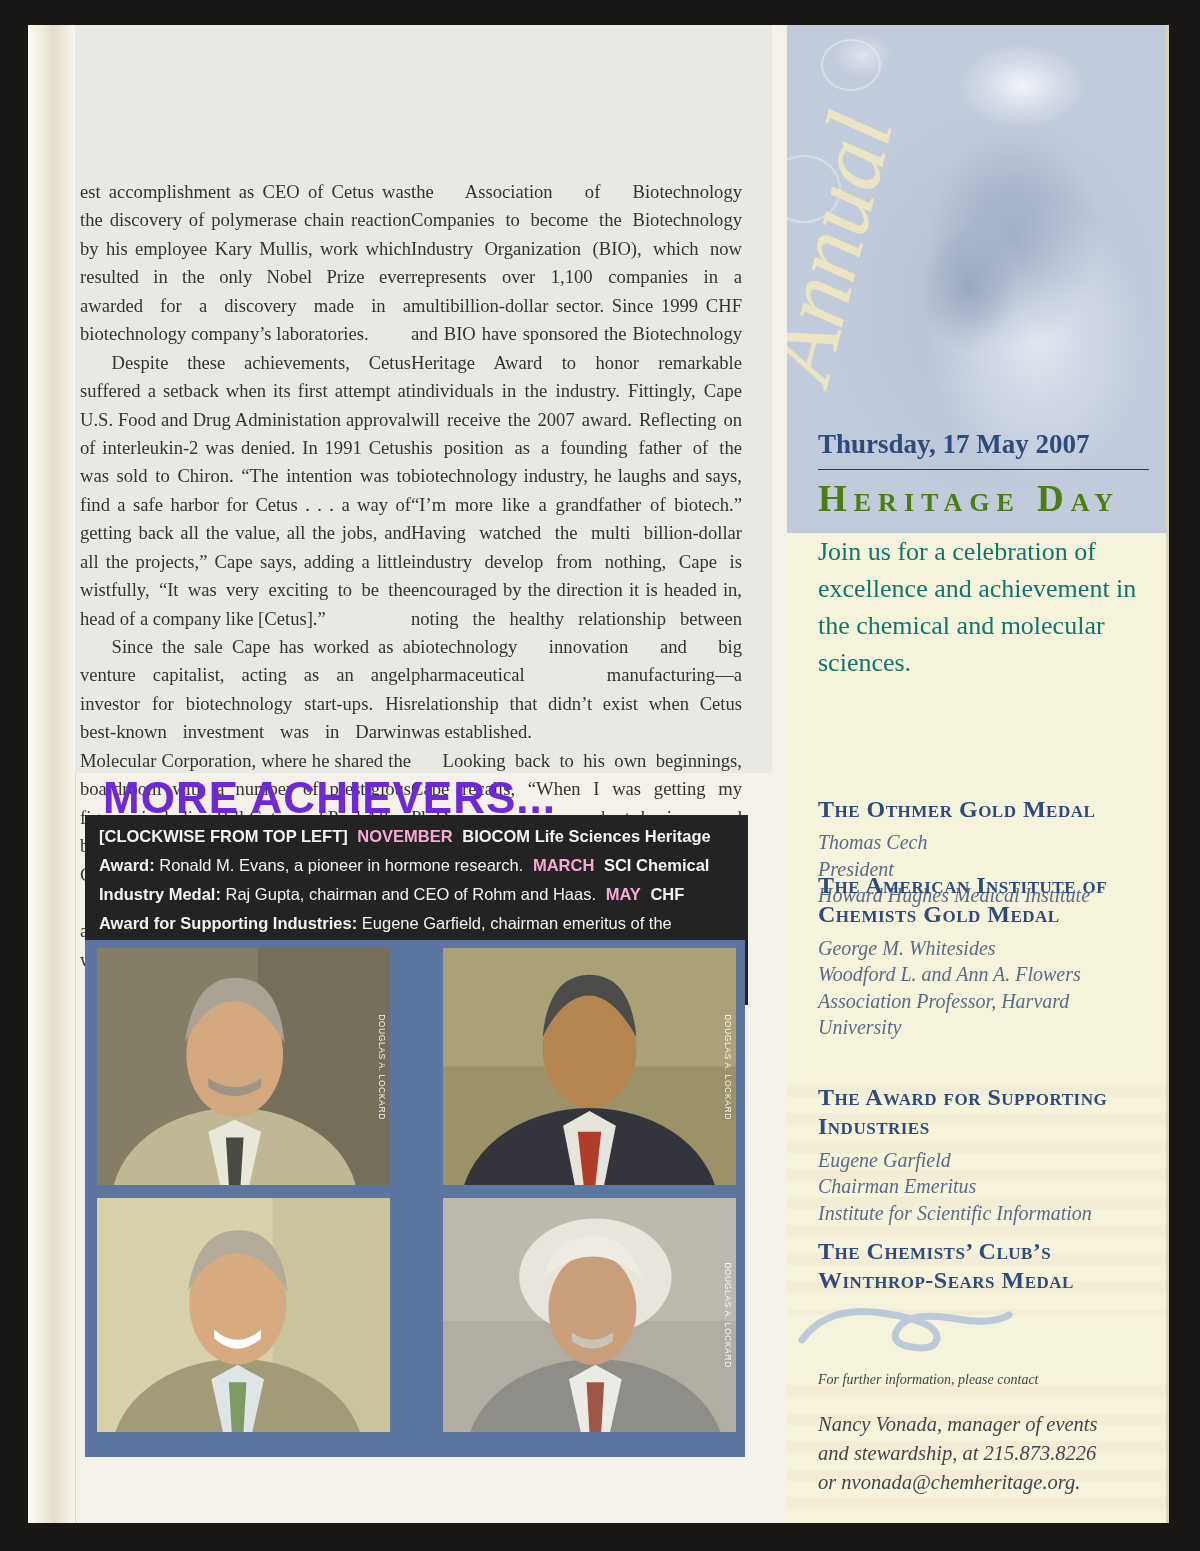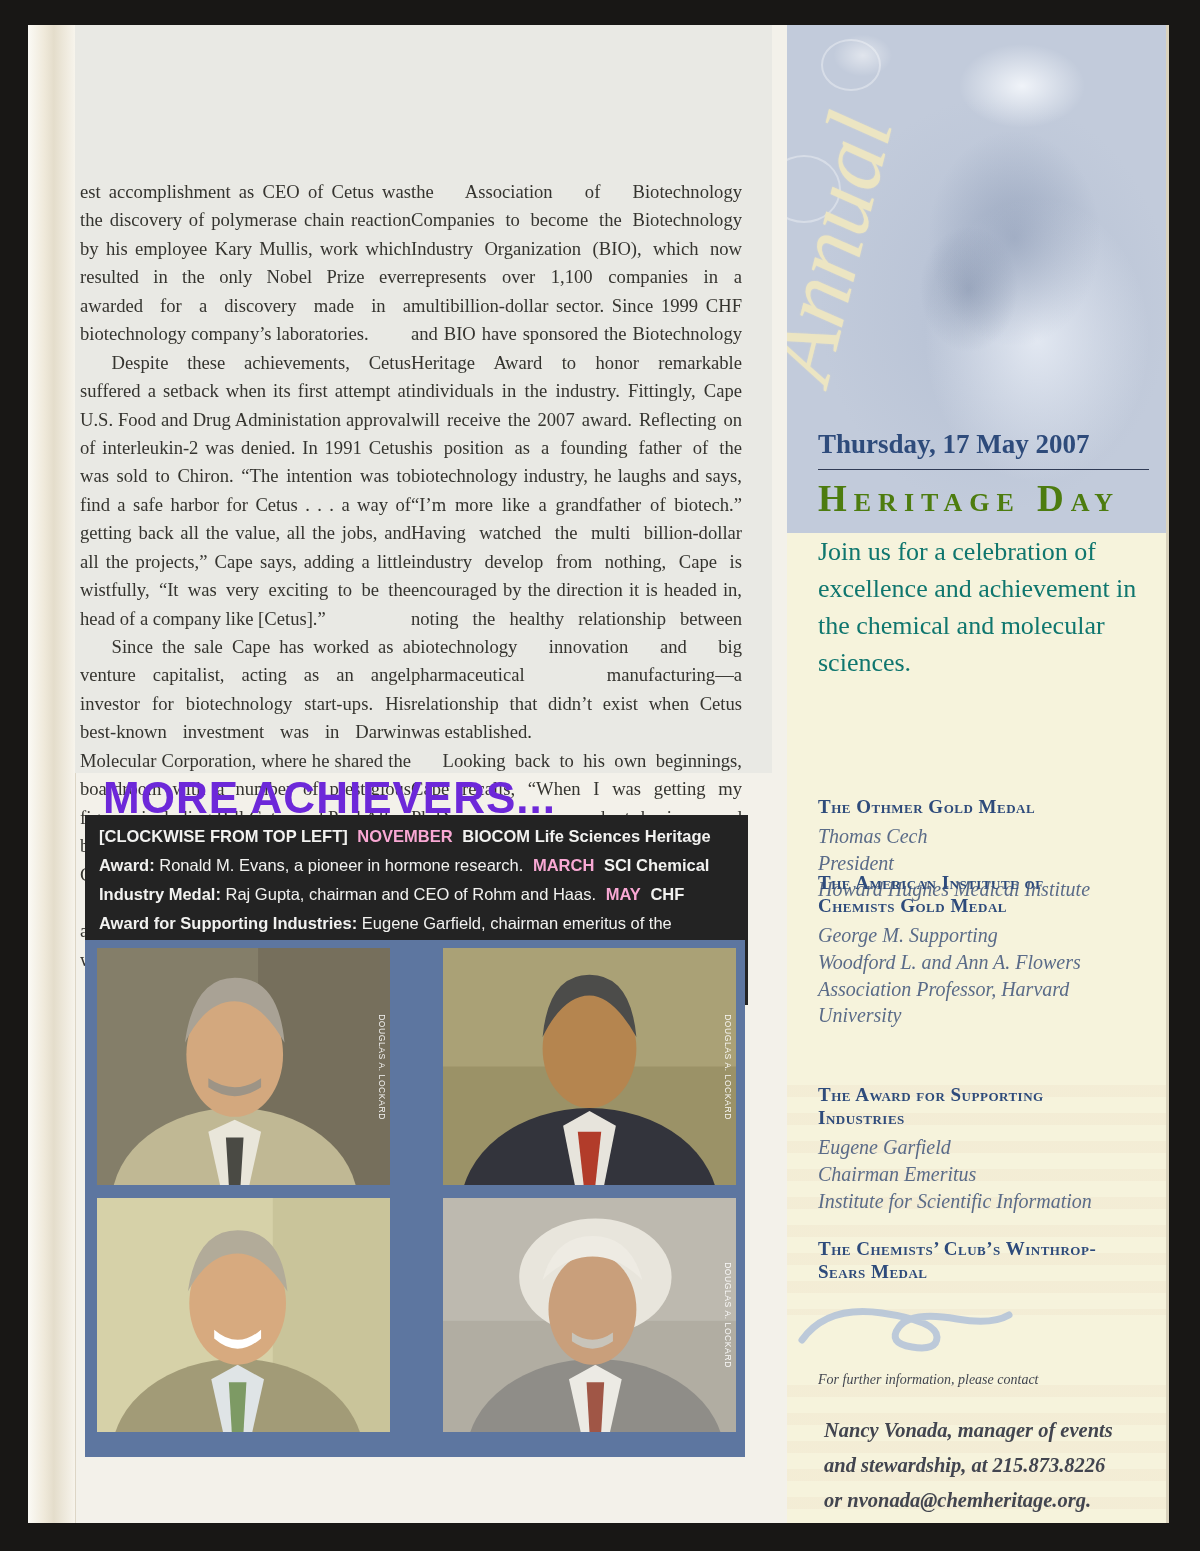--- a/index.html
+++ b/index.html
@@ -104,36 +104,36 @@
     font-size:37px;letter-spacing:7px;
   }
   .sb-intro{
     position:absolute;left:31px;top:509px;width:320px;
     color:#0f766e;font-size:26px;line-height:1.42;
   }
   .award{position:absolute;left:31px;width:330px;}
   .aw0{top:770px;} .aw1{top:846px;font-family:Liberation Serif, serif;} .aw2{top:1058px;} .aw3{top:1212px;}
   .award .aname{
     color:#2e4b7b;font-variant:small-caps;font-weight:bold;
-    font-size:19px;line-height:1.22;letter-spacing:.5px;max-width:290px;
+    font-size:24px;line-height:1.22;letter-spacing:.5px;max-width:290px;
     margin:0 0 5px 0;
   }
   .award .aline{
     color:#5a6b88;font-style:italic;font-size:20px;line-height:1.33;margin:0;
   }
   .flourish{position:absolute;left:0px;top:1260px;width:230px;height:90px;opacity:.75;}
   .contact-intro{
     position:absolute;left:31px;top:1347px;width:320px;
     color:#42454f;font-style:italic;font-size:14px;
   }
   .contact-lines{
     position:absolute;left:31px;top:1385px;width:320px;
     color:#42454f;font-style:italic;font-size:20.5px;line-height:1.42;
   }
-  .contact-lines p{margin:6px;font-weight:bold;}
+  .contact-lines p{margin:0;}
   .bleed{
     position:absolute;left:0;width:100%;
     background:repeating-linear-gradient(180deg, rgba(190,120,90,.05) 0 12px, rgba(0,0,0,0) 12px 28px);
     pointer-events:none;
   }
   .bleed.b1{top:1060px;height:230px;}
   .bleed.b2{top:1360px;height:140px;}
 </style>
 </head>
 <body>
@@ -249,21 +249,21 @@
 
     <div class="award aw0">
       <p class="aname">The Othmer Gold Medal</p>
       <p class="aline">Thomas Cech</p>
       <p class="aline">President</p>
       <p class="aline">Howard Hughes Medical Institute</p>
     </div>
 
     <div class="award aw1">
       <p class="aname">The American Institute of Chemists Gold Medal</p>
-      <p class="aline">George M. Supporting</p>
+      <p class="aline">George M. Whitesides</p>
       <p class="aline">Woodford L. and Ann A. Flowers</p>
       <p class="aline">Association Professor, Harvard University</p>
     </div>
 
     <div class="award aw2">
       <p class="aname">The Award for Supporting Industries</p>
       <p class="aline">Eugene Garfield</p>
       <p class="aline">Chairman Emeritus</p>
       <p class="aline">Institute for Scientific Information</p>
     </div>

